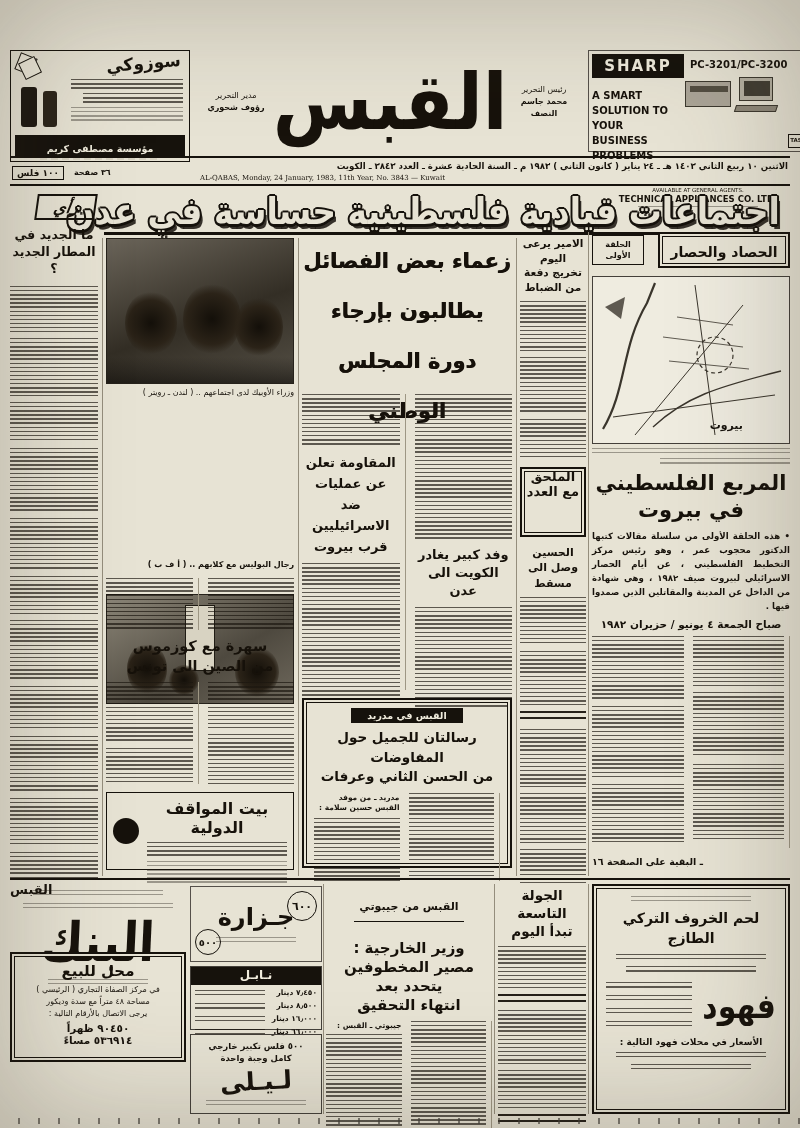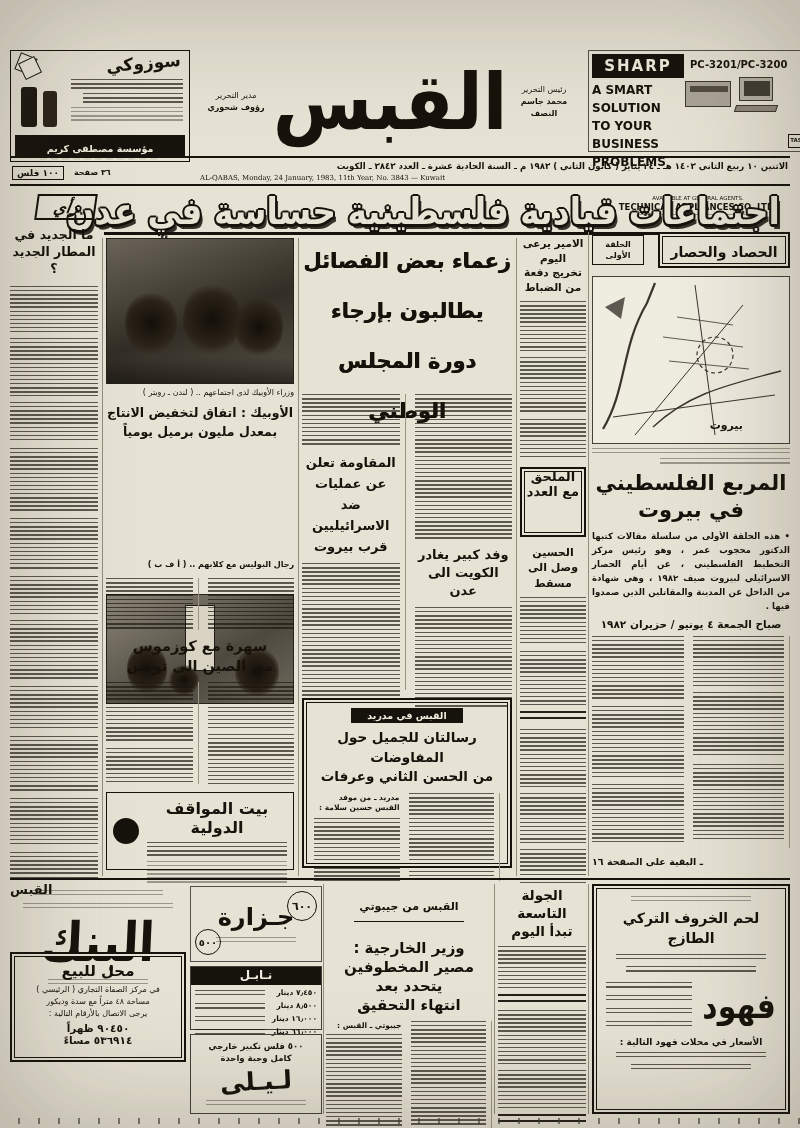--- a/index.html
+++ b/index.html
@@ -65,21 +65,21 @@
       <div class="b">محمد جاسم النصف</div>
     </div>
   </div>
 
   <div class="abs" style="left:588px;top:50px;width:220px;height:102px;border:1px solid #55504a;padding:3px">
     <div style="display:flex;align-items:flex-start">
       <div class="blackband b" style="width:92px;height:24px;font-size:15px;letter-spacing:2px;text-align:center;padding-top:3px">SHARP</div>
       <div class="b" style="font-size:10px;margin:5px 0 0 6px">PC-3201/PC-3200</div>
     </div>
     <div style="display:flex">
-      <div style="width:86px;font-size:12px;font-weight:bold;line-height:1.5;margin-top:3px">
+      <div style="width:86px;font-size:10px;font-weight:bold;line-height:1.5;margin-top:10px">
         <div>A SMART</div>
         <div>SOLUTION TO YOUR</div>
         <div>BUSINESS PROBLEMS</div>
       </div>
       <div class="abs" style="left:96px;top:30px;width:46px;height:26px;background:#aaa497;border:1px solid #3c382e">
         <div style="position:absolute;left:4px;top:4px;width:38px;height:6px;background:#524d41"></div>
       </div>
       <div class="abs" style="left:150px;top:26px;width:34px;height:24px;background:#b5b0a2;border:1px solid #3c382e">
         <div style="position:absolute;left:4px;top:3px;width:26px;height:15px;background:#413d33"></div>
       </div>
@@ -128,24 +128,20 @@
   <div class="vrule" style="left:588px;top:232px;height:644px"></div>
 
   <div class="abs photo" style="left:106px;top:238px;width:188px;height:146px;background:linear-gradient(160deg,#6b655a,#332e25 55%,#544f45)">
     <div class="fig" style="left:18px;top:52px;width:52px;height:64px"></div>
     <div class="fig" style="left:76px;top:44px;width:58px;height:72px"></div>
     <div class="fig" style="left:128px;top:58px;width:48px;height:60px"></div>
     <div style="position:absolute;left:0;bottom:0;width:100%;height:26px;background:linear-gradient(to top,rgba(10,8,5,.55),transparent)"></div>
   </div>
   <div class="abs rtl" style="left:106px;top:388px;width:188px;font-size:8px;font-weight:normal">وزراء الأوبيك لدى اجتماعهم .. ( لندن ـ رويتر )</div>
 
-  <div class="abs hl" style="left:106px;top:404px;width:188px;font-size:12.5px;line-height:1.5">
-    <div>الأوبيك : اتفاق لتخفيض الانتاج</div>
-    <div>بمعدل مليون برميل يومياً</div>
-  </div>
 
   <div class="abs photo" style="left:106px;top:448px;width:188px;height:110px;background:linear-gradient(150deg,#8d8779,#4e493f 60%,#6e685c)">
     <div style="position:absolute;left:78px;top:10px;width:30px;height:66px;background:#d8d3c2;border:1.5px solid #201c14"></div>
     <div class="fig" style="left:20px;top:48px;width:40px;height:52px"></div>
     <div class="fig" style="left:128px;top:52px;width:44px;height:50px"></div>
     <div class="fig" style="left:62px;top:70px;width:30px;height:30px"></div>
   </div>
   <div class="abs rtl" style="left:106px;top:560px;width:188px;font-size:8px;font-weight:bold">رجال البوليس مع كلابهم .. ( أ ف ب )</div>
 
   <div class="abs cols" style="left:106px;top:578px;width:188px;height:52px">

